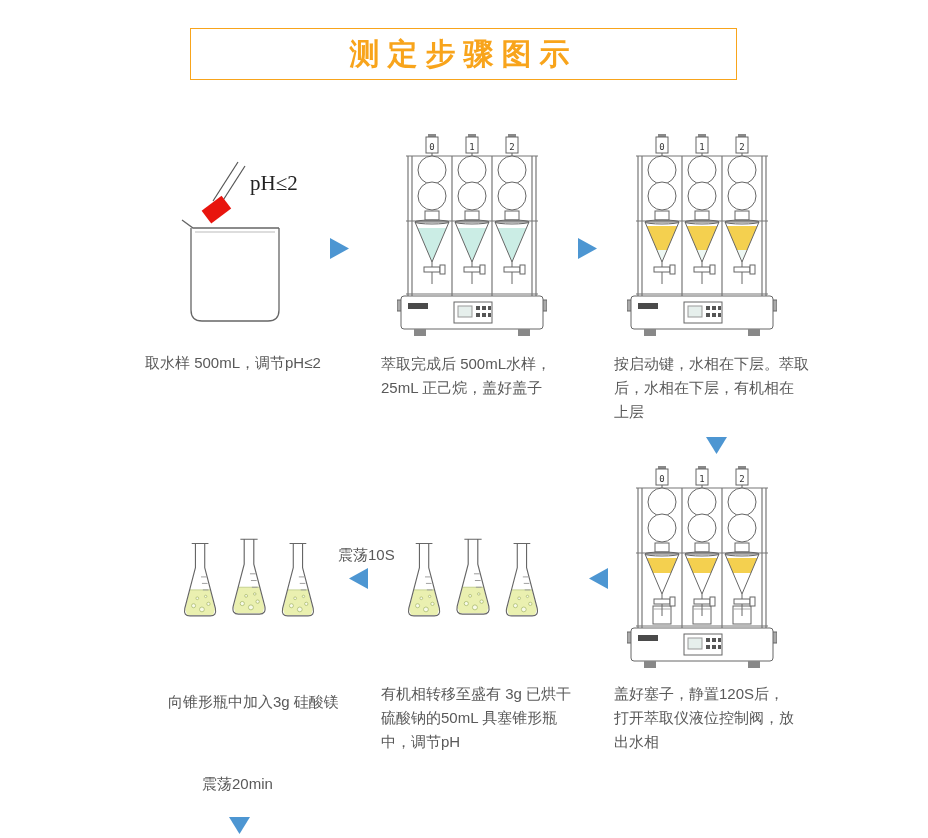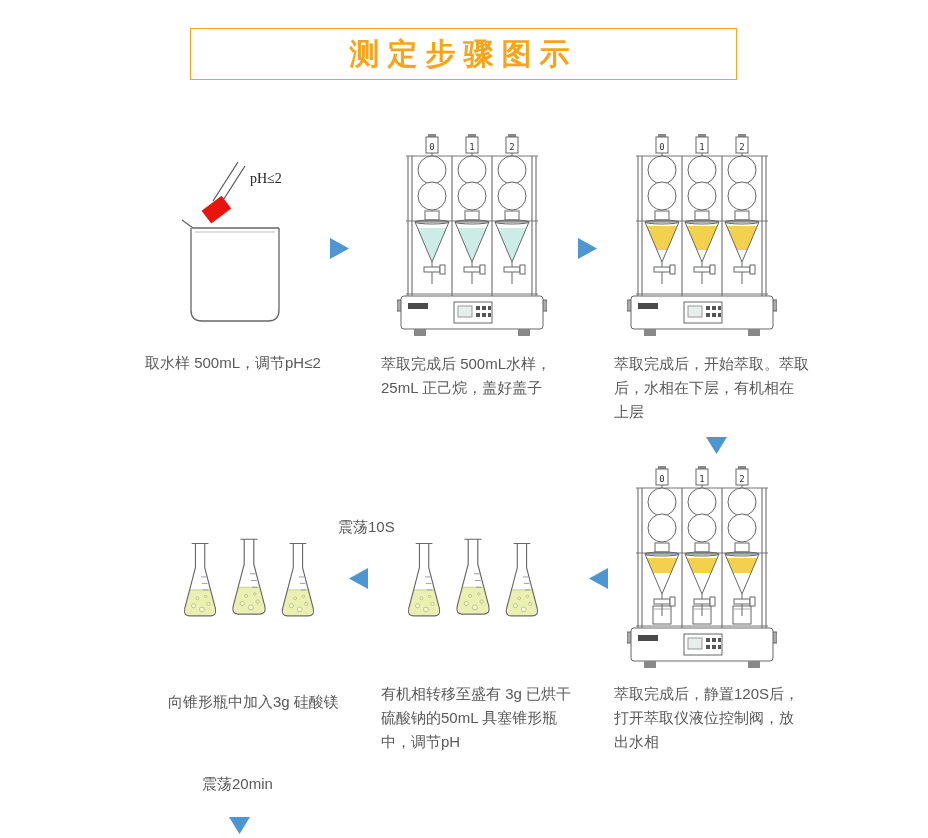--- a/index.html
+++ b/index.html
@@ -6,21 +6,21 @@
   body { margin: 0; background: #fff; font-family: "Liberation Sans", sans-serif; }
   .canvas { position: relative; width: 928px; height: 838px; background: #fff; overflow: hidden; }
   .abs { position: absolute; }
   .title-box {
     left: 190px; top: 28px; width: 547px; height: 52px;
     border: 1px solid var(--accent-orange, #F8A41B);
     display: flex; align-items: center; justify-content: center;
   }
   .title-text { font-size: 30px; font-weight: 700; letter-spacing: 8px; color: var(--accent-orange, #F8A41B); }
   .caption { font-size: 15px; line-height: 1.6; color: var(--text-gray, #595959); white-space: pre-line; }
-  .ph-label { font-family: "Liberation Serif", serif; font-size: 14px; color: #222; }
+  .ph-label { font-family: "Liberation Serif", serif; font-size: 21px; color: #222; }
   .arrow-shape { fill: var(--arrow-blue, #4D96D2); }
   .liquid-cyan { fill: var(--liquid-cyan, #CBEDE5); }
   .liquid-yellow { fill: var(--liquid-yellow, #F4D04F); }
   .liquid-pale { fill: var(--liquid-pale, #EDF7F3); }
   .liquid-flask { fill: var(--liquid-flask, #EAF0B0); }
   svg { display: block; }
 </style>
 </head>
 <body>
 
@@ -168,21 +168,21 @@
 
   <svg class="abs" style="left:627px;top:134px" width="150" height="205" viewBox="0 0 150 205">
     <polygon class="liquid-yellow" points="19.7,92 50.3,92 40.1,116 29.9,116"></polygon>
     <polygon class="liquid-pale" points="29.9,116 40.1,116 35,128"></polygon>
     <polygon class="liquid-yellow" points="59.7,92 90.3,92 80.1,116 69.9,116"></polygon>
     <polygon class="liquid-pale" points="69.9,116 80.1,116 75,128"></polygon>
     <polygon class="liquid-yellow" points="99.7,92 130.3,92 120.1,116 109.9,116"></polygon>
     <polygon class="liquid-pale" points="109.9,116 120.1,116 115,128"></polygon>
     <use href="#apparatus-frame"></use>
   </svg>
-  <div class="abs caption" style="left:614px;top:352px">萃取完成后，开始萃取。萃取
+  <div class="abs caption" style="left:614px;top:352px">按启动键，水相在下层。萃取
 后，水相在下层，有机相在
 上层</div>
 
   <svg class="abs" style="left:706px;top:437px" width="21" height="17" viewBox="0 0 21 17">
     <polygon class="arrow-shape" points="0,0 21,0 10.5,17"></polygon>
   </svg>
 
   <svg class="abs" style="left:627px;top:466px" width="150" height="205" viewBox="0 0 150 205">
     <polygon class="liquid-yellow" points="19.7,92 50.3,92 43.9,107 26.1,107"></polygon>
     <polygon class="liquid-yellow" points="59.7,92 90.3,92 83.9,107 66.1,107"></polygon>
@@ -190,38 +190,38 @@
     <g fill="#fff" stroke="#666">
       <rect x="26" y="140" width="18" height="18"></rect>
       <rect x="66" y="140" width="18" height="18"></rect>
       <rect x="106" y="140" width="18" height="18"></rect>
       <line x1="26" y1="143" x2="44" y2="143" stroke="#aaa"></line>
       <line x1="66" y1="143" x2="84" y2="143" stroke="#aaa"></line>
       <line x1="106" y1="143" x2="124" y2="143" stroke="#aaa"></line>
     </g>
     <use href="#apparatus-frame"></use>
   </svg>
-  <div class="abs caption" style="left:614px;top:682px">萃取完成后，静置120S后，
+  <div class="abs caption" style="left:614px;top:682px">盖好塞子，静置120S后，
 打开萃取仪液位控制阀，放
 出水相</div>
 
   <svg class="abs" style="left:589px;top:568px" width="19" height="21" viewBox="0 0 19 21">
     <polygon class="arrow-shape" points="19,0 0,10.5 19,21"></polygon>
   </svg>
 
   <svg class="abs" style="left:400px;top:534px" width="146" height="94" viewBox="0 0 152 98">
     <use href="#flask" x="0" y="6" width="50" height="92"></use>
     <use href="#flask" x="51" y="0" width="50" height="98"></use>
     <use href="#flask" x="102" y="6" width="50" height="92"></use>
   </svg>
   <div class="abs caption" style="left:381px;top:682px">有机相转移至盛有 3g 已烘干
 硫酸钠的50mL 具塞锥形瓶
 中，调节pH</div>
 
-  <div class="abs caption" style="left:338px;top:515px">震荡10S</div>
+  <div class="abs caption" style="left:338px;top:543px">震荡10S</div>
   <svg class="abs" style="left:349px;top:568px" width="19" height="21" viewBox="0 0 19 21">
     <polygon class="arrow-shape" points="19,0 0,10.5 19,21"></polygon>
   </svg>
 
   <svg class="abs" style="left:176px;top:534px" width="146" height="94" viewBox="0 0 152 98">
     <use href="#flask" x="0" y="6" width="50" height="92"></use>
     <use href="#flask" x="51" y="0" width="50" height="98"></use>
     <use href="#flask" x="102" y="6" width="50" height="92"></use>
   </svg>
   <div class="abs caption" style="left:168px;top:690px">向锥形瓶中加入3g 硅酸镁</div>

